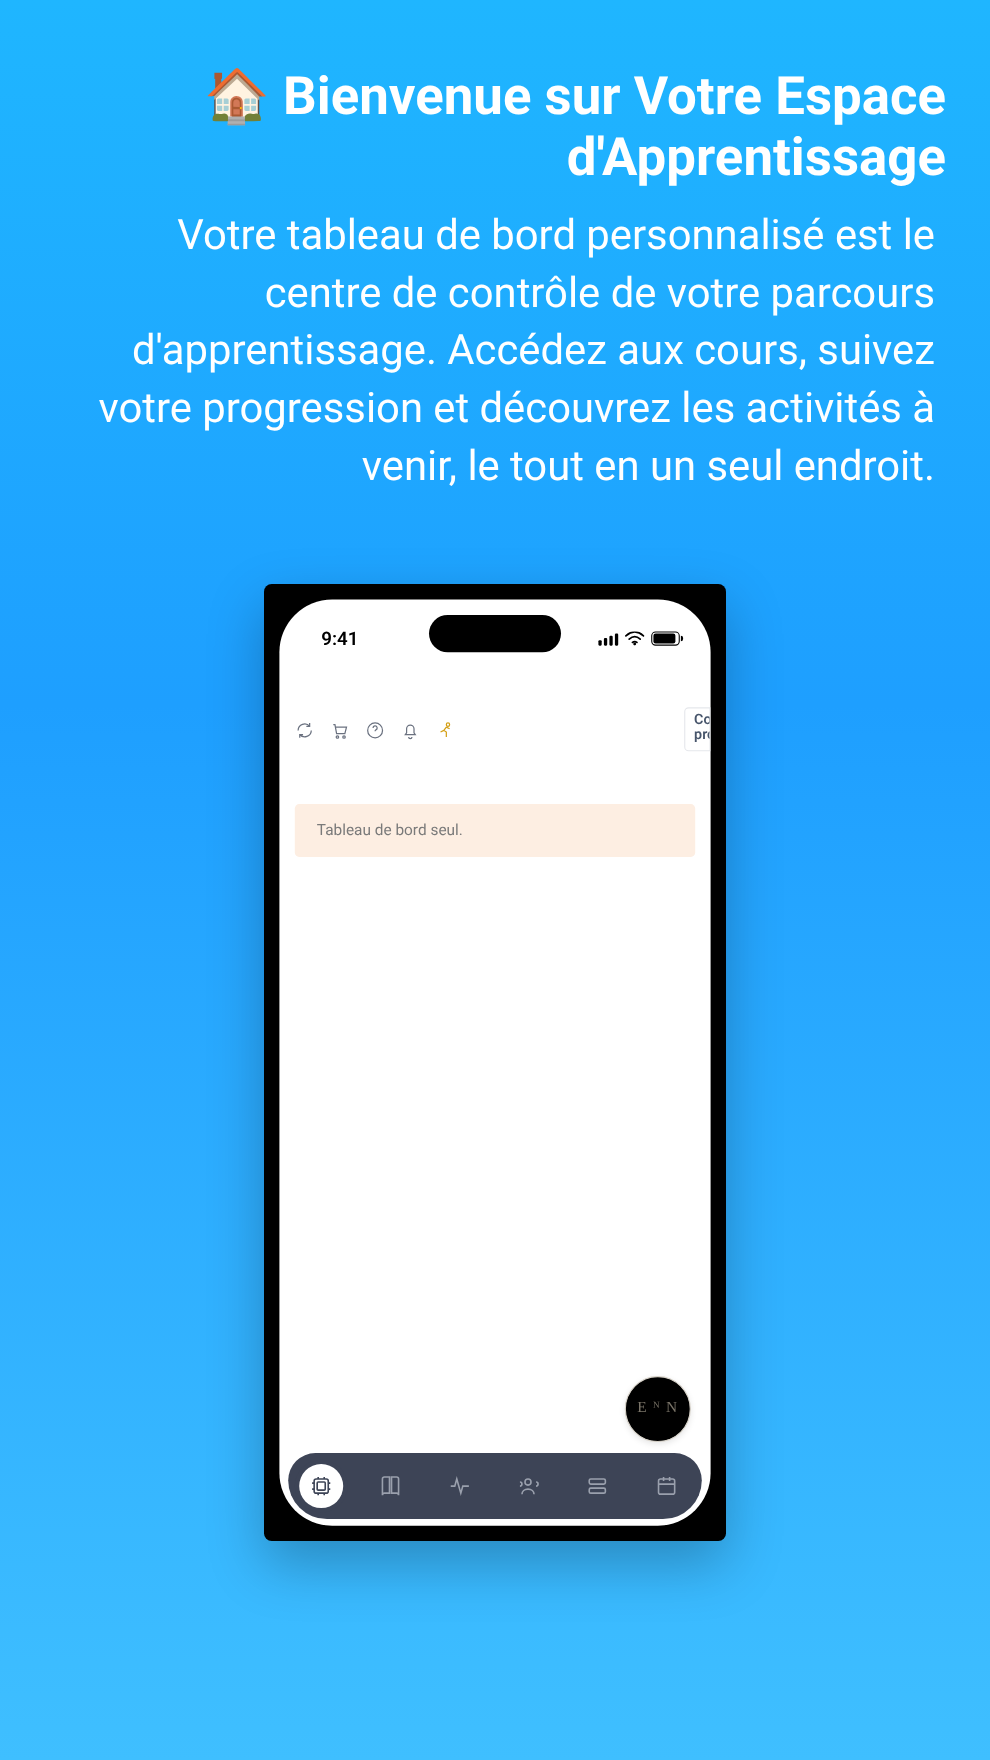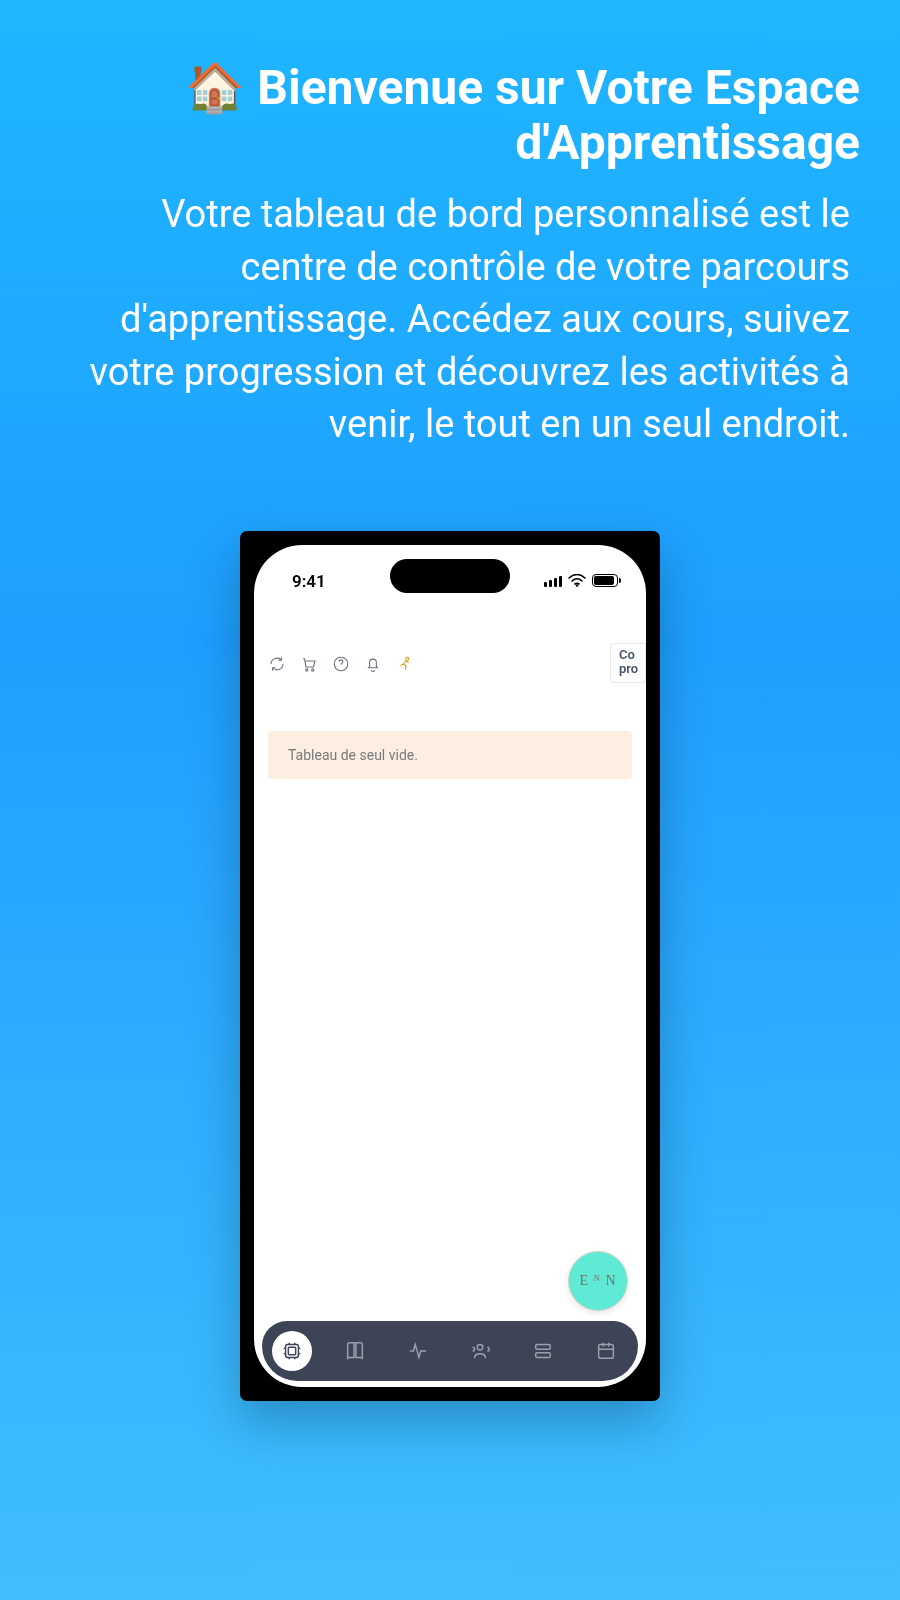--- a/index.html
+++ b/index.html
@@ -109,37 +109,37 @@
   padding: 4px 2px 4px 8px;
   font-size: 13px;
   font-weight: 600;
   color: #47556b;
   line-height: 1.1;
   position: absolute;
   right: 0;
   top: 98px;
   text-align: left;
   overflow: hidden;
-  width: 36px;
+  width: 24px;
   height: 40px;
 }
 .notice {
   margin: 50px 14px 0 14px;
   background: #fdeee2;
   padding: 16px 20px;
   border-radius: 4px;
   font-size: 14px;
   color: #7a7a7a;
 }
 .fab {
   position: absolute;
   right: 18px;
   bottom: 76px;
   width: 60px; height: 60px;
-  background: #5eead4;
+  background: #000000;
   border: 1px solid #d7d2c8;
   border-radius: 50%;
   display:flex; align-items:center; justify-content:center;
   font-family: Georgia, serif;
   font-size: 14px;
   color: #7a7468;
   letter-spacing: 1px;
   box-shadow: 0 2px 6px rgba(0,0,0,0.1);
 }
 .bottom-nav {
@@ -232,21 +232,21 @@
             </svg>
         </div>
       </div>
     </div>
 
     <div class="co-badge">
       <div>Co</div>
       <div>pro</div>
     </div>
 
-    <div class="notice">Tableau de seul vide.</div>
+    <div class="notice">Tableau de bord seul.</div>
 
     <div class="fab">
       <span>E ᴺ N</span>
     </div>
 
     <div class="bottom-nav">
       <div class="nav-btn active">
         <svg viewBox="0 0 24 24">
             <rect x="5" y="5" width="14" height="14" rx="2"></rect>
             <rect x="8" y="8" width="8" height="8" rx="1"></rect>

